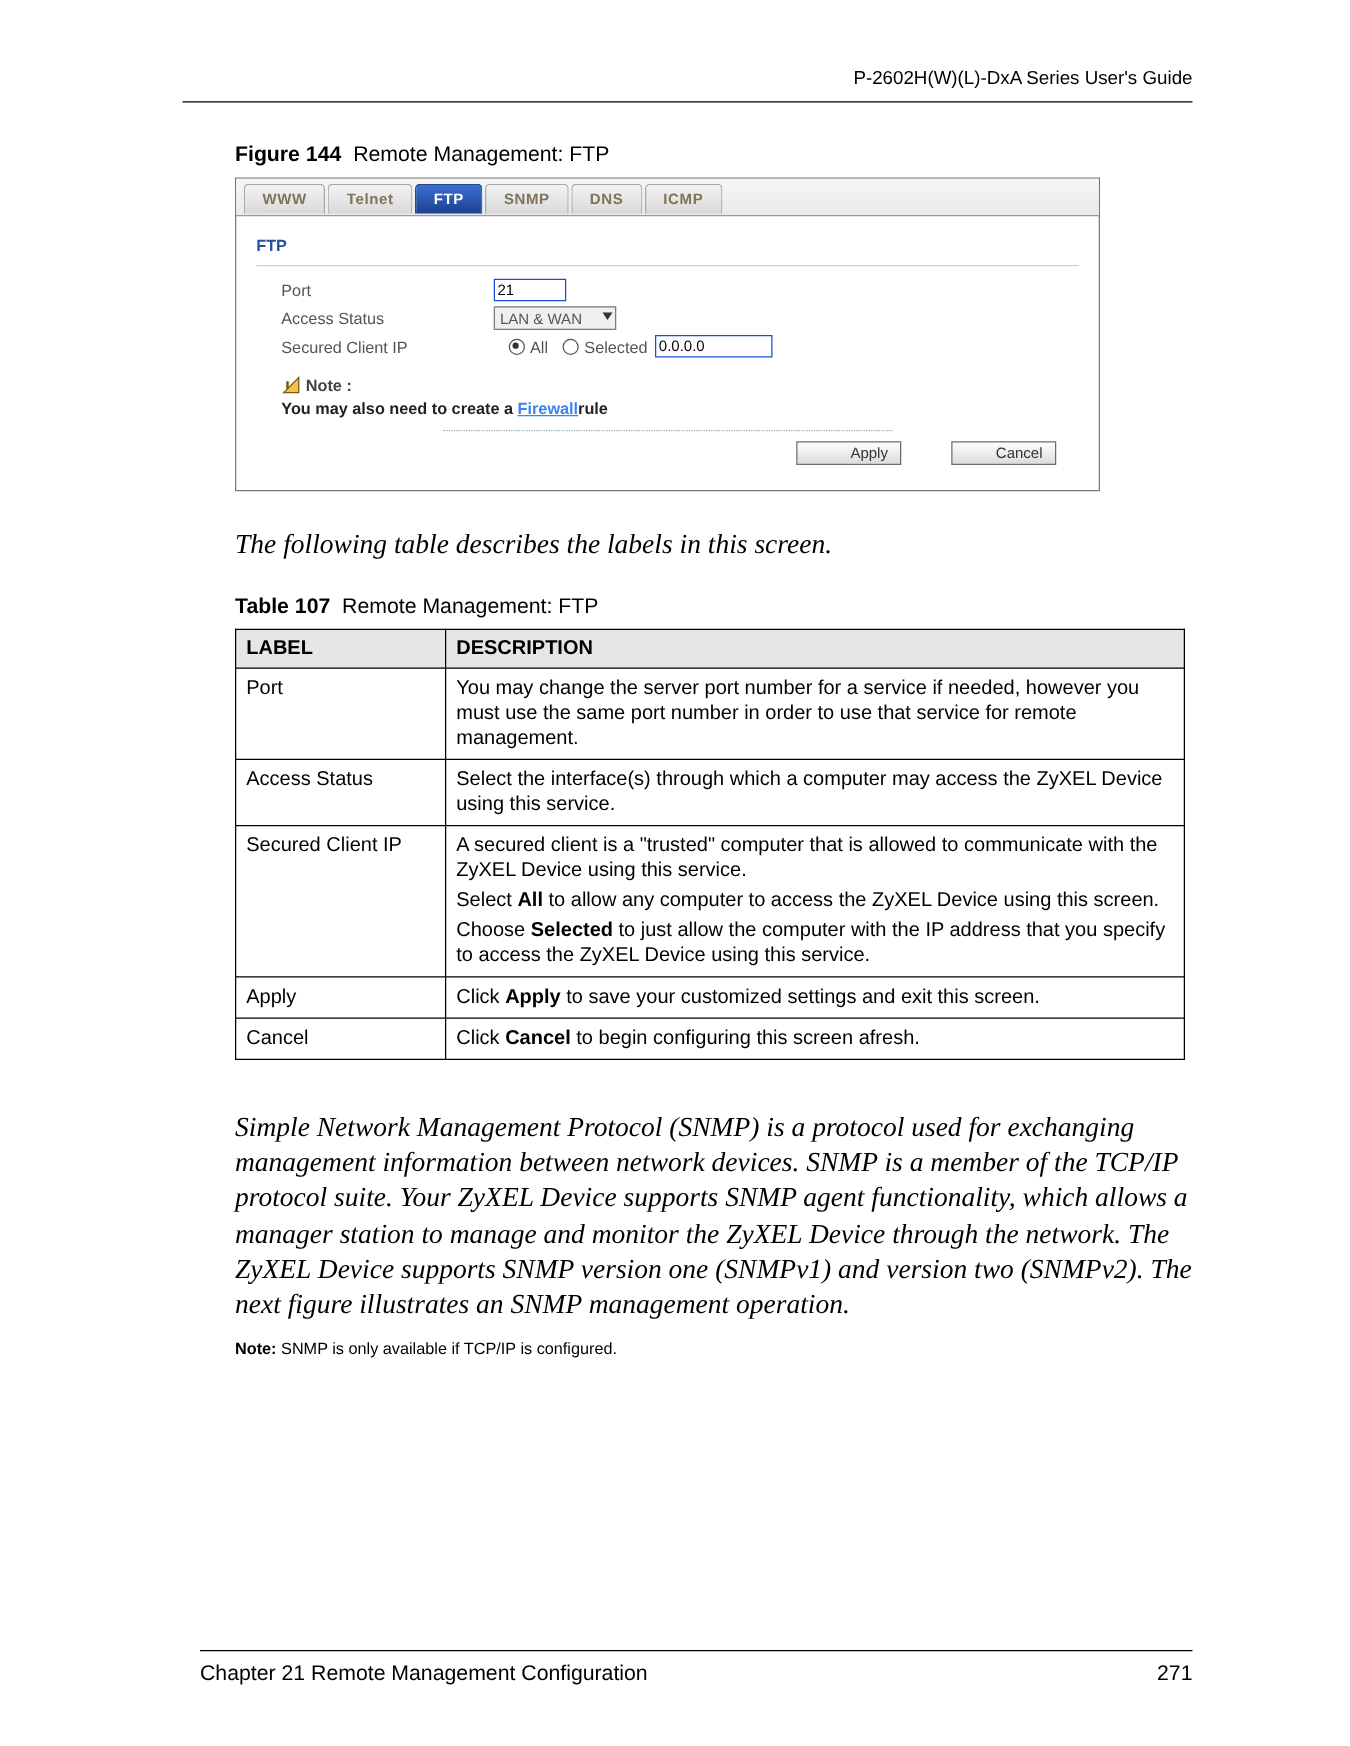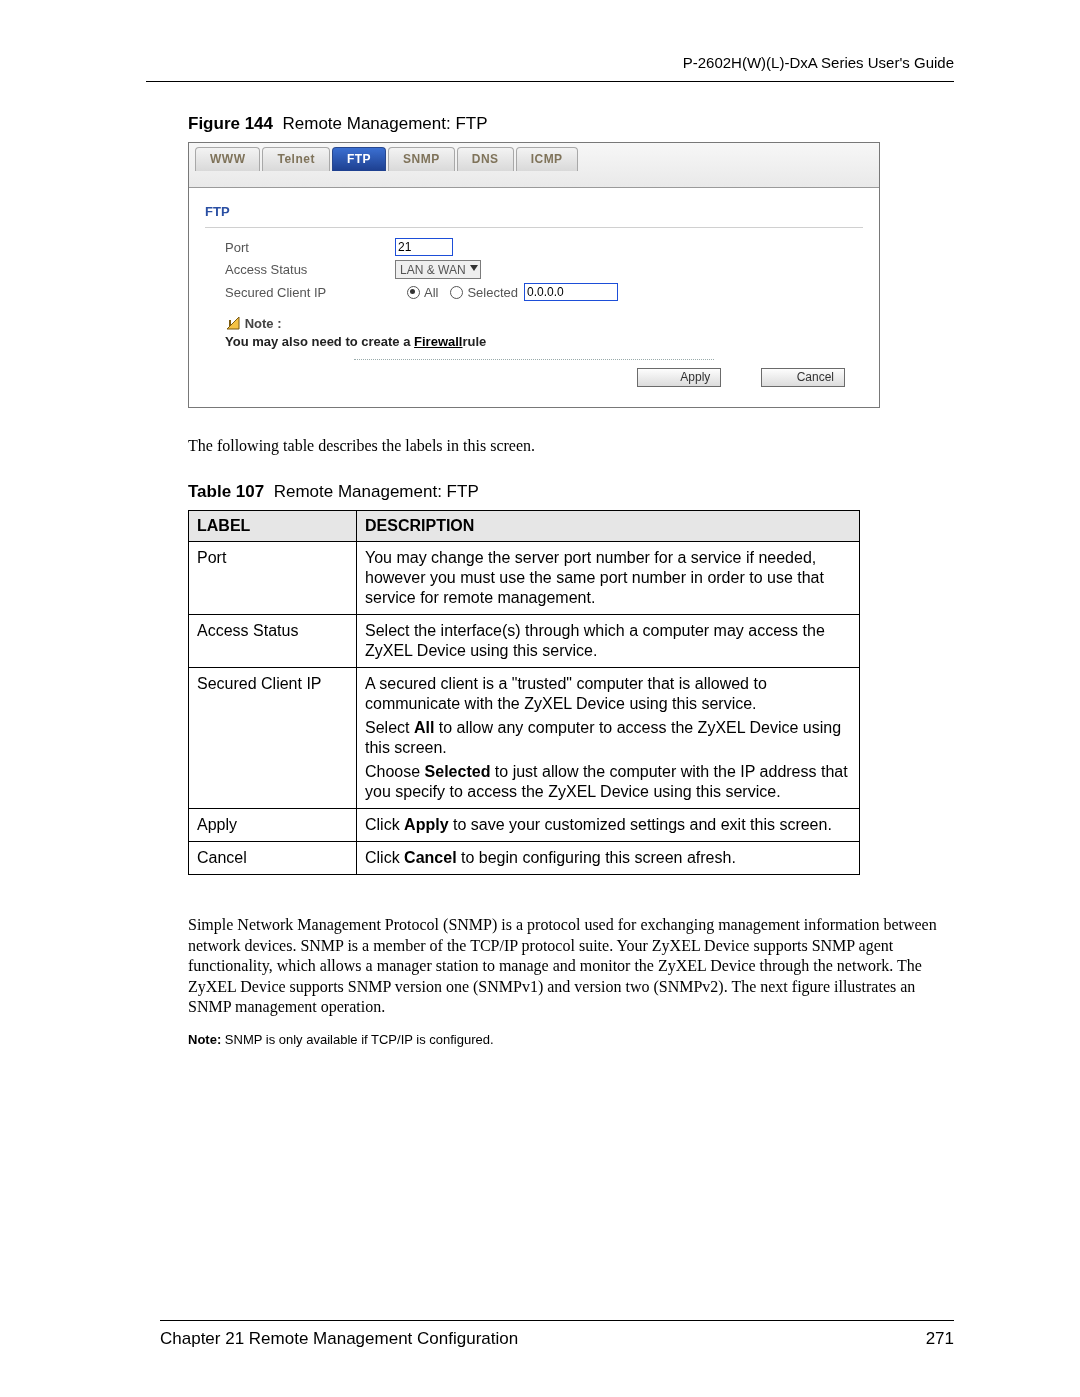--- a/index.html
+++ b/index.html
@@ -38,21 +38,21 @@
     border: 1px solid #787878;
     font-family: Arial, Helvetica, sans-serif;
     font-size: 13px;
     color: #444;
     background: #fff;
   }
   .tabbar {
     display: flex;
     background: linear-gradient(#f7f7f7,#e9e9e9);
     border-bottom: 1px solid #9a9a9a;
-    padding: 4px 6px 16px 6px;
+    padding: 4px 6px 1px 6px;
     gap: 2px;
   }
   .tab {
     padding: 4px 14px 5px 14px;
     border: 1px solid #a8a8a8;
     border-bottom: none;
     border-radius: 4px 4px 0 0;
     background: linear-gradient(#f3f3f3,#d9d9d9);
     color: #7f735a;
     font-weight: bold;
@@ -83,21 +83,21 @@
   .txtin {
     font-size: 12px;
     padding: 1px 2px;
     border: 1px solid #1d4ed8;
     background: #fff;
   }
   .sel {
     font-size: 12px;
     border: 1px solid #7b7b7b;
     background: #efefef;
-    padding: 0 14px 0 4px;
+    padding: 0 26px 0 4px;
     position: relative;
     display: inline-flex;
     align-items: center;
     height: 17px;
   }
   .sel::after {
     content: "";
     position: absolute; right: 2px; top: 4px;
     border-left: 4px solid transparent;
     border-right: 4px solid transparent;
@@ -121,21 +121,21 @@
   .noteblock {
     margin: 14px 0 4px 20px;
     font-size: 13px;
   }
   .note-ico {
     display: inline-block;
     vertical-align: middle;
   }
   .note-label { font-weight: bold; }
   .note-msg { font-weight: bold; color: #222; }
-  .fw-link { color: #000000; text-decoration: underline; font-weight: bold; }
+  .fw-link { color: #3b82f6; text-decoration: underline; font-weight: bold; }
   .btnbar {
     text-align: right;
     margin: 10px 0 6px 0;
   }
   .dotsep {
     border-top: 1px dotted #9aa;
     width: 360px;
     margin: 6px auto 8px auto;
   }
   .wbtn {
@@ -144,28 +144,29 @@
     padding: 1px 10px 2px 10px;
     margin: 0 18px;
     font-size: 12px;
     border: 1px solid #6b6b6b;
     background: linear-gradient(#fdfdfd,#dcdcdc);
     color: #333;
   }
 
   
   .bodytext {
-    font-size: 16px;
+    font-size: 22px;
     line-height: 1.28;
     margin: 0 0 26px 42px;
+    font-style: italic;
   }
 
   
   table.desc {
-    width: 672px;
+    width: 760px;
     border-collapse: collapse;
     margin: 0 0 40px 42px;
     font-family: Arial, Helvetica, sans-serif;
     font-size: 16px;
   }
   table.desc th {
     background: #e6e6e6;
     text-align: left;
     font-weight: bold;
     padding: 6px 8px;

